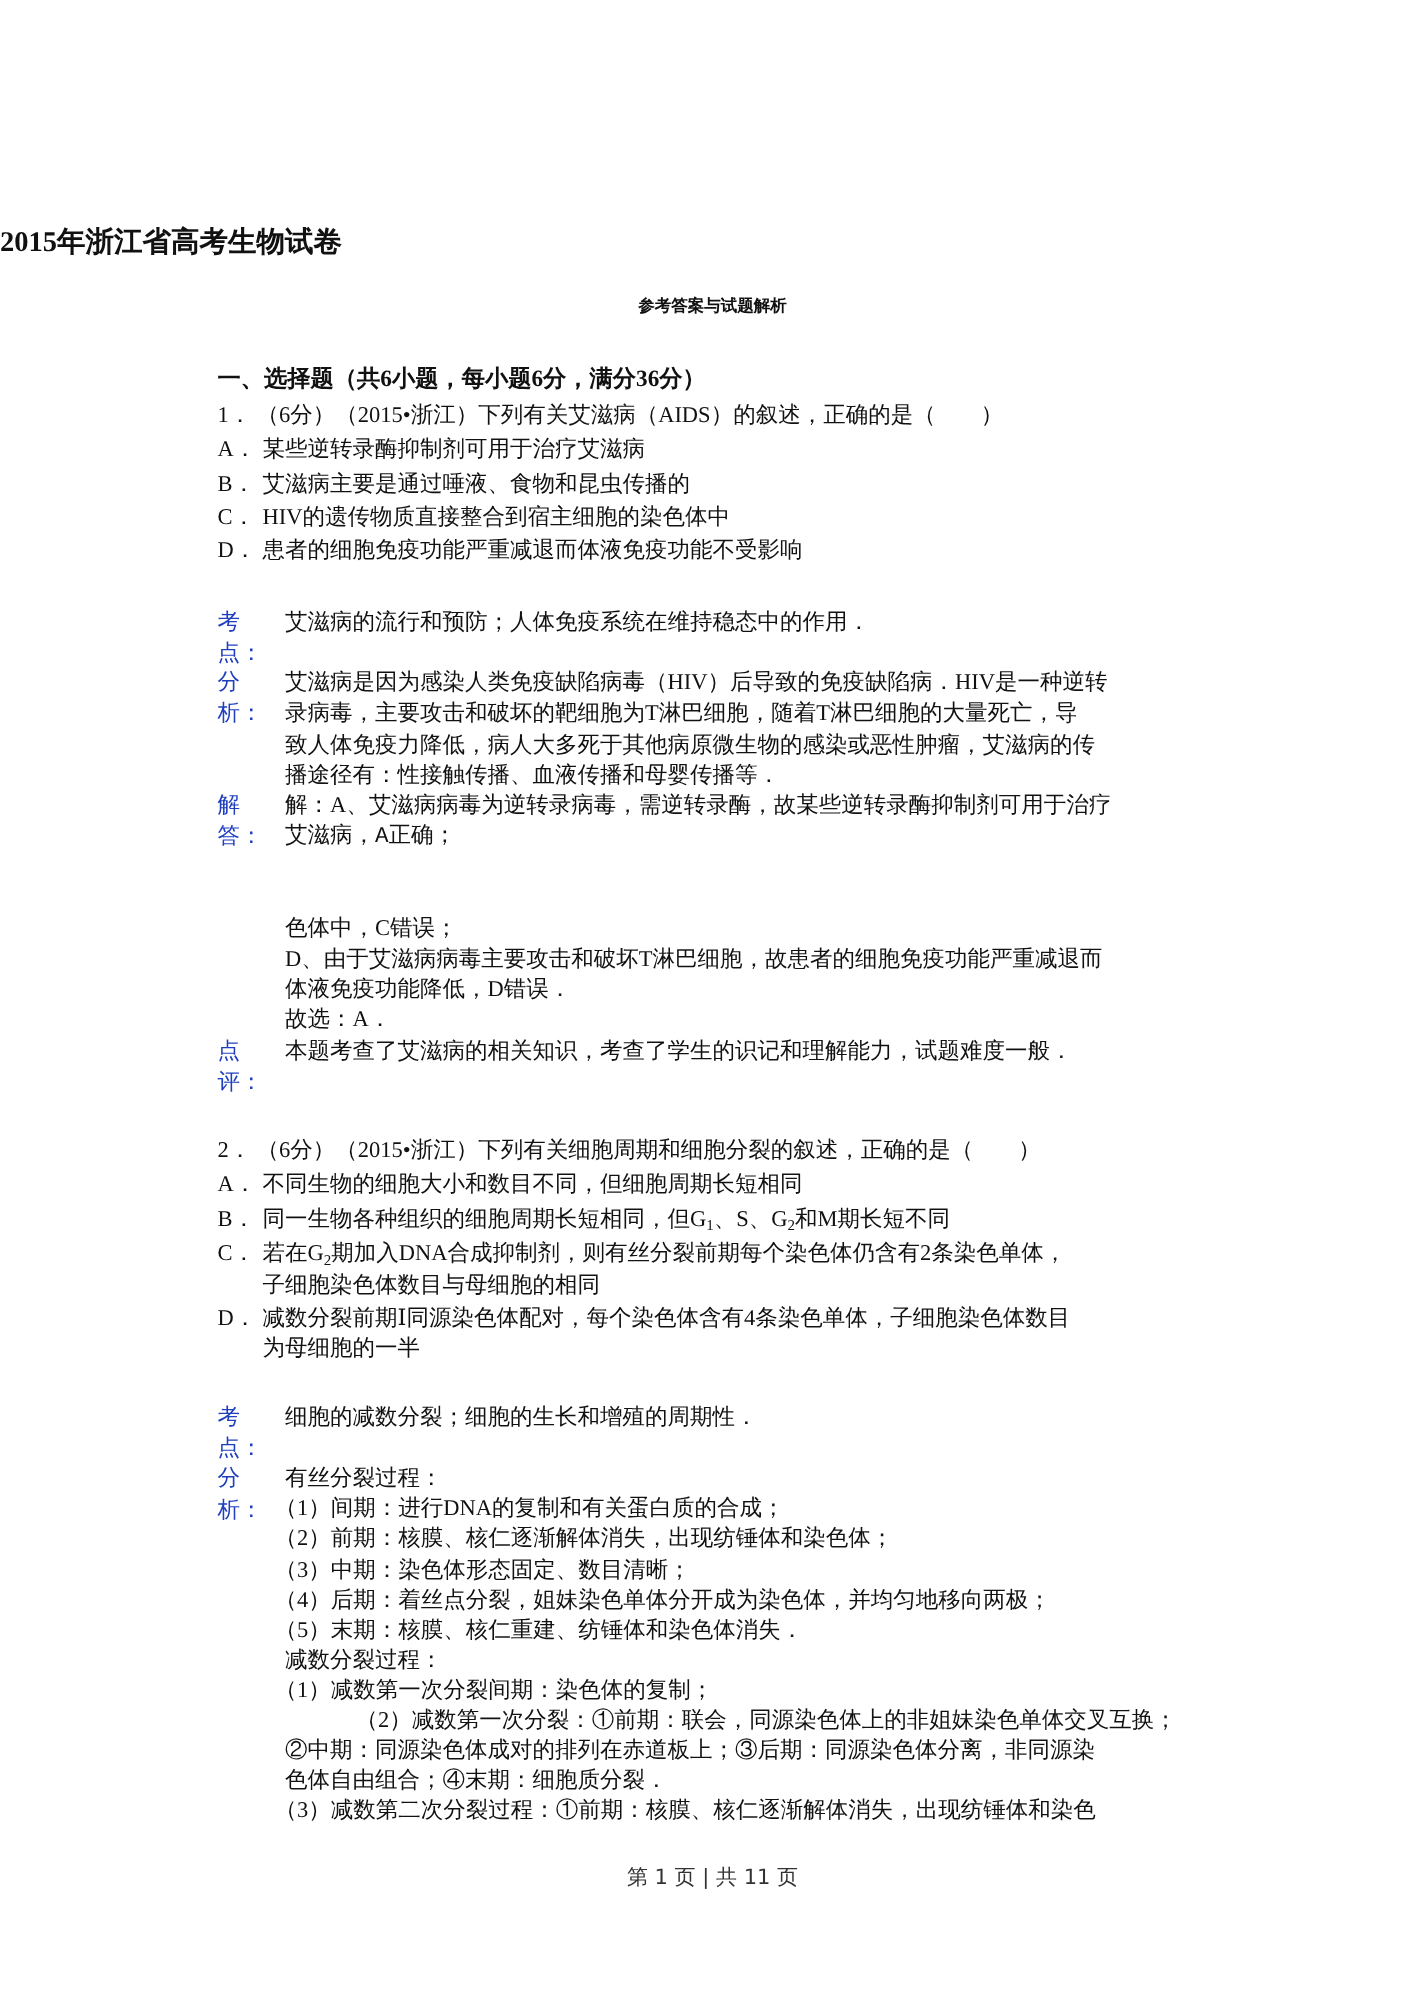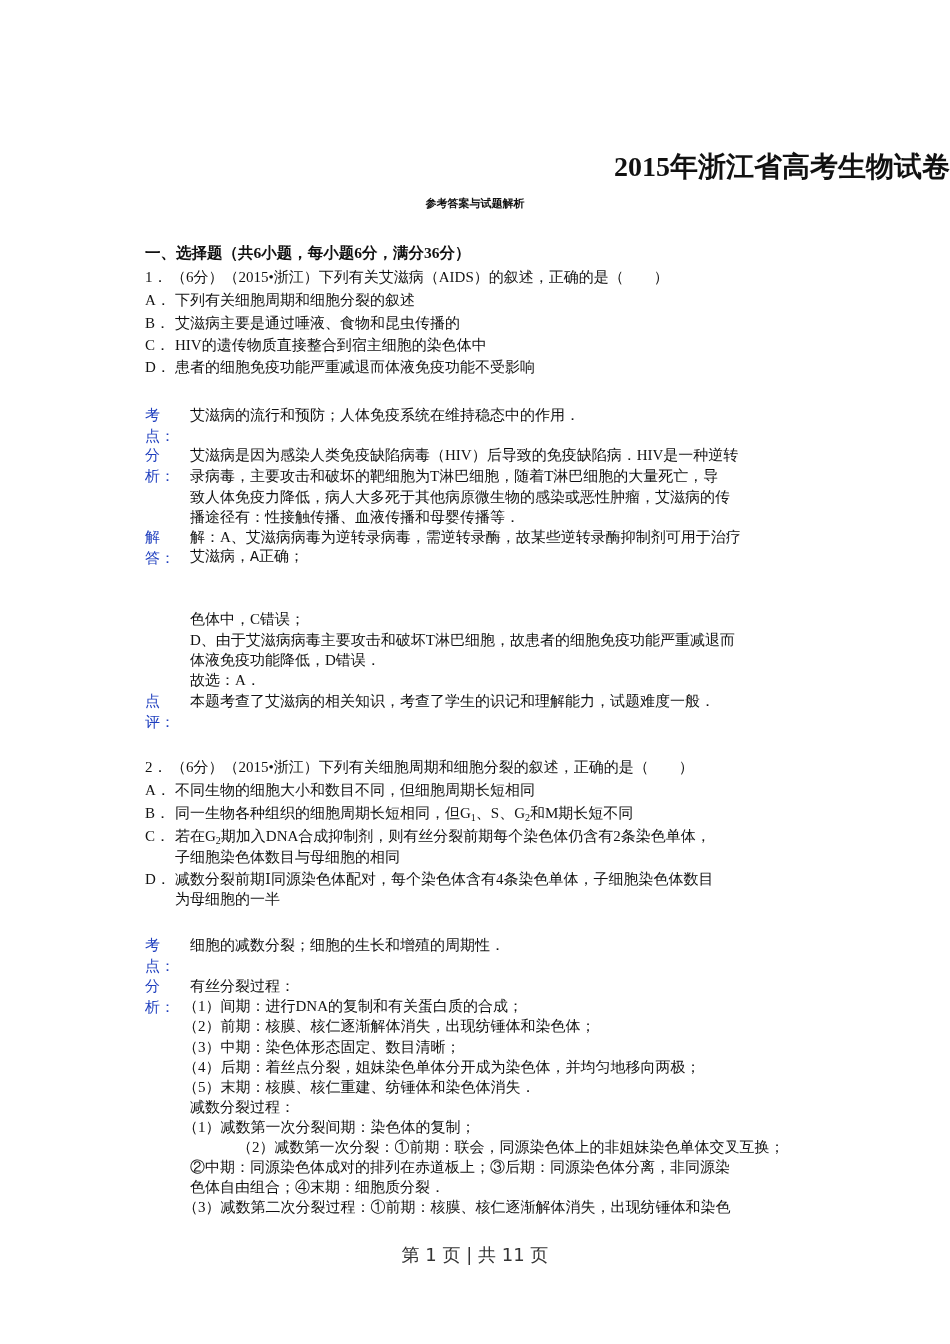--- a/index.html
+++ b/index.html
@@ -3,22 +3,22 @@
   <meta charset="utf-8">
   <style>
     html, body { margin: 0; padding: 0; background: #ffffff; }
     body {
       width: 950px; height: 1344px; position: relative; overflow: hidden;
       font-family: "DejaVu Serif", "Liberation Serif", serif;
       color: #111111;
     }
     .page { position: absolute; left: 0; top: 0; width: 950px; height: 1344px; }
     .title {
-      position: absolute; top: 148px; left: 0; width: 950px; text-align: right;
-      font-size: 28px; font-weight: bold; letter-spacing: 0px;
+      position: absolute; top: 148px; left: 0; width: 950px; text-align: left;
+      font-size: 19px; font-weight: bold; letter-spacing: 0px;
       font-family: "Liberation Serif", "DejaVu Serif", serif;
     }
     .subtitle {
       position: absolute; top: 196px; left: 0; width: 950px; text-align: center;
       font-size: 11px; font-weight: bold;
       font-family: "DejaVu Sans", sans-serif;
     }
     .ln {
       position: absolute; left: 145px; font-size: 15px; line-height: 20px;
       white-space: nowrap;
@@ -30,38 +30,38 @@
     .lbl {
       position: absolute; left: 145px; width: 30px; font-size: 15px; line-height: 20.5px;
       color: #1f3fbf;
       font-family: "Liberation Serif", "DejaVu Serif", serif;
     }
     .lbl span { display: block; }
     .body-ln { left: 190px; }
     .sub { font-size: 10px; vertical-align: -3px; }
     .footer {
       position: absolute; top: 1243px; left: 0; width: 950px; text-align: center;
-      font-size: 18px; color: #333333;
+      font-size: 14px; color: #333333;
       font-family: "DejaVu Sans", sans-serif;
     }
   </style>
 </head>
 <body>
 
 <div class="page">
   <div class="title">2015年浙江省高考生物试卷</div>
   <div class="subtitle">参考答案与试题解析</div>
 
   <div class="ln section-head" style="top:243px;">一、选择题（共6小题，每小题6分，满分36分）</div>
 
   <div class="ln" style="top:267px;">
     <span class="q-num">1．</span><span>（6分）（2015•浙江）下列有关艾滋病（AIDS）的叙述，正确的是（　　）</span>
   </div>
   <div class="ln" style="top:290px;">
-    <span class="opt-letter">A．</span><span>下列有关细胞周期和细胞分裂的叙述</span>
+    <span class="opt-letter">A．</span><span>某些逆转录酶抑制剂可用于治疗艾滋病</span>
   </div>
   <div class="ln" style="top:313px;">
     <span class="opt-letter">B．</span><span>艾滋病主要是通过唾液、食物和昆虫传播的</span>
   </div>
   <div class="ln" style="top:335px;">
     <span class="opt-letter">C．</span><span>HIV的遗传物质直接整合到宿主细胞的染色体中</span>
   </div>
   <div class="ln" style="top:357px;">
     <span class="opt-letter">D．</span><span>患者的细胞免疫功能严重减退而体液免疫功能不受影响</span>
   </div>

